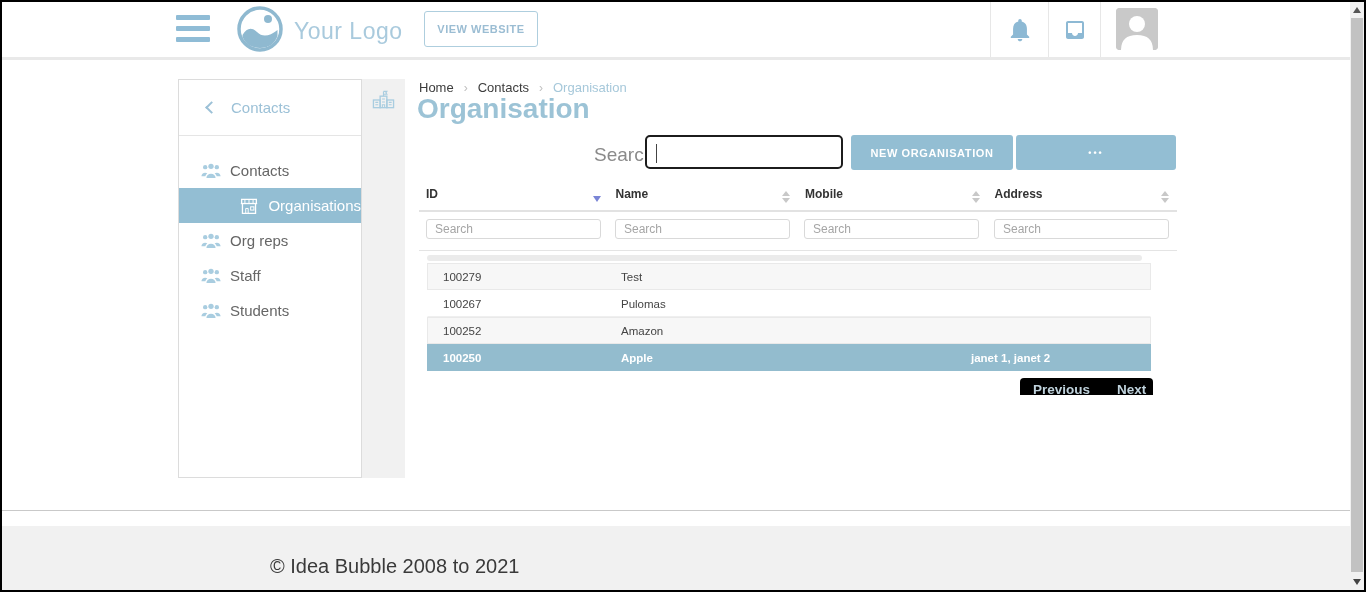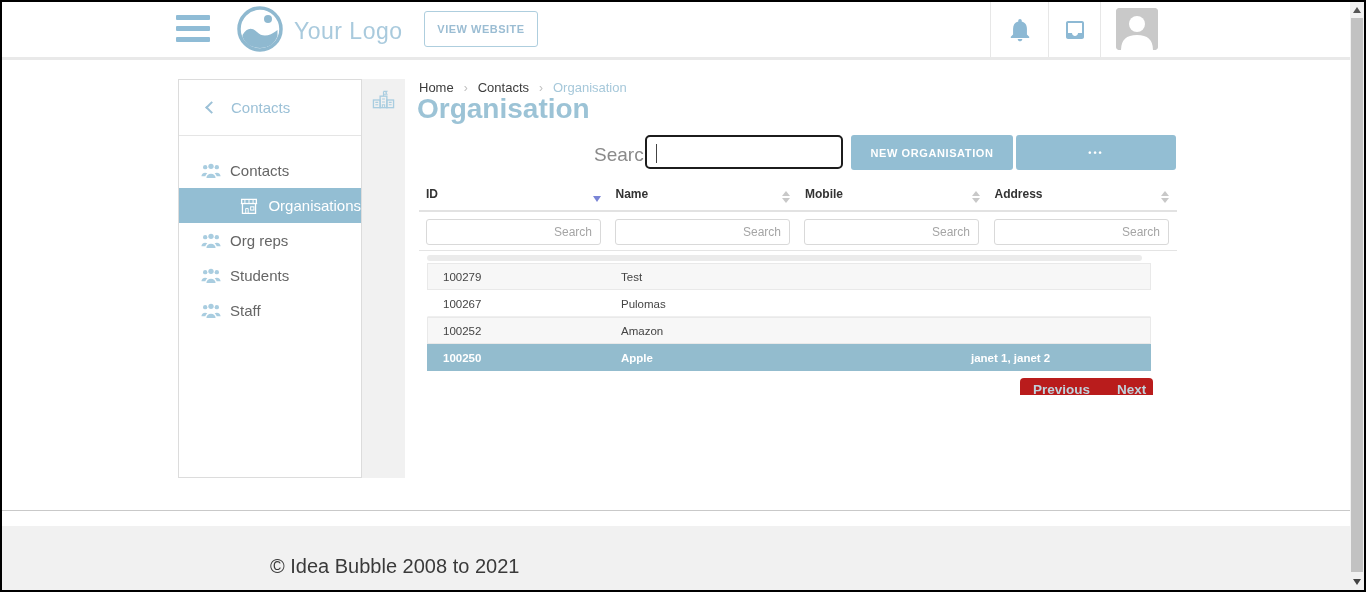--- a/index.html
+++ b/index.html
@@ -47,33 +47,33 @@
   .thead { position:absolute; left:417px; top:185px; width:758px; display:grid; grid-template-columns:189.5px 189.5px 189.5px 189.5px; z-index:2; }
   .th { position:relative; height:22px; font-size:12px; font-weight:bold; color:#333; padding-left:7px; cursor:pointer; }
   .sort { position:absolute; right:8px; top:4px; }
   .tri-down-active { width:0; height:0; border-left:4px solid transparent; border-right:4px solid transparent; border-top:6px solid #7a85d6; margin-top:5px; }
   .tri-up, .tri-dn { width:0; height:0; border-left:4px solid transparent; border-right:4px solid transparent; }
   .tri-up { border-bottom:5px solid #c8c8c8; margin-bottom:2px; }
   .tri-dn { border-top:5px solid #c8c8c8; }
   .thead-line { position:absolute; left:417px; top:208px; width:758px; height:2px; background:#e2e2e2; }
 
   .filters { position:absolute; left:417px; top:217px; width:758px; height:27px; }
-  .filters input { position:absolute; top:0; width:175px; height:26px; border:1px solid #d9d9d9; border-radius:3px; padding:0 8px; font-size:12px; color:#555; font-family:"Liberation Sans", sans-serif; background:#fff;text-align:right; }
+  .filters input { position:absolute; top:0; width:175px; height:20px; border:1px solid #d9d9d9; border-radius:3px; padding:0 8px; font-size:12px; color:#555; font-family:"Liberation Sans", sans-serif; background:#fff; }
   .filters input::placeholder { color:#a5a5a5; }
   .filters-line { position:absolute; left:417px; top:248px; width:758px; height:1px; background:#e4e4e4; }
   .hscroll { position:absolute; left:425px; top:253px; width:715px; height:6px; background:#ebebeb; border-radius:3px; }
 
   .rows { position:absolute; left:425px; top:261px; width:724px; }
   .trow { display:grid; grid-template-columns:178px 185px 172px 1fr; height:27px; align-items:center; font-size:11.5px; color:#444; border:1px solid transparent; border-bottom:1px solid #efefef; cursor:pointer; }
   .trow div { padding-left:15px; overflow:hidden; white-space:nowrap; }
   .trow.odd { background:#f7f7f7; border:1px solid #e9e9e9; }
   .trow.selected { background:#93bcce; color:#fff; font-weight:bold; border:1px solid #93bcce; }
   .trow.selected div.addr { padding-left:8px; }
 
-  .pagination { position:absolute; left:1018px; top:376px; width:133px; height:17px; background:#b91c1c; border-radius:4px 4px 0 0; overflow:hidden;text-decoration:underline; }
+  .pagination { position:absolute; left:1018px; top:376px; width:133px; height:17px; background:#000000; border-radius:4px 4px 0 0; overflow:hidden;text-decoration:underline; }
   .pagination .pg-inner { display:flex; gap:27px; padding:4px 0 0 13px; color:#bfd2dc; font-weight:bold; font-size:13.5px; }
   .pg-btn { cursor:pointer; }
 
   
   .main-bottom-line { position:absolute; left:0; top:508px; width:1348px; height:1px; background:#c9c9c9; }
   .footer { position:absolute; left:0; top:524px; width:1348px; height:64px; background:#f1f1f1; }
   .copyright { position:absolute; left:268px; top:29px; font-size:20px; color:#3a3a3a; }
   .powered { position:absolute; left:592px; top:29px; font-size:15px; color:#3a3a3a; }
   .powered .lnk { color:#a9cbdc; cursor:pointer; }
 
@@ -177,33 +177,33 @@
 
       <div class="sb-item">
         <span class="sb-ico">
           <svg width="20" height="17" viewBox="0 0 24 20" fill="#a9cde0">
             <circle cx="5" cy="6" r="2.6"></circle>
               <circle cx="19" cy="6" r="2.6"></circle>
               <circle cx="12" cy="5" r="3.2"></circle>
             <path d="M6.5 19c0-3 2.4-5.2 5.5-5.2s5.5 2.2 5.5 5.2zM.5 17c0-2.6 2-4.4 4.5-4.4 1 0 1.9.3 2.6.8-1.3 1-2.1 2.3-2.4 3.6zM23.5 17h-4.7c-.3-1.3-1.1-2.6-2.4-3.6.7-.5 1.6-.8 2.6-.8 2.5 0 4.5 1.8 4.5 4.4z"></path>
           </svg>
         </span>
-        <span>Students</span>
+        <span>Staff</span>
       </div>
 
       <div class="sb-item">
         <span class="sb-ico">
           <svg width="20" height="17" viewBox="0 0 24 20" fill="#a9cde0">
             <circle cx="5" cy="6" r="2.6"></circle>
               <circle cx="19" cy="6" r="2.6"></circle>
               <circle cx="12" cy="5" r="3.2"></circle>
             <path d="M6.5 19c0-3 2.4-5.2 5.5-5.2s5.5 2.2 5.5 5.2zM.5 17c0-2.6 2-4.4 4.5-4.4 1 0 1.9.3 2.6.8-1.3 1-2.1 2.3-2.4 3.6zM23.5 17h-4.7c-.3-1.3-1.1-2.6-2.4-3.6.7-.5 1.6-.8 2.6-.8 2.5 0 4.5 1.8 4.5 4.4z"></path>
           </svg>
         </span>
-        <span>Staff</span>
+        <span>Students</span>
       </div>
 
     </div>
   </div>
 
   <div class="graystrip">
     <span class="school-ico">
       <svg width="23" height="24" viewBox="0 0 24 24" fill="none" stroke="#a9cde0" stroke-width="1.4">
         <rect x="8.5" y="8" width="7" height="12"></rect>
         <rect x="1.5" y="12" width="7" height="8"></rect>

